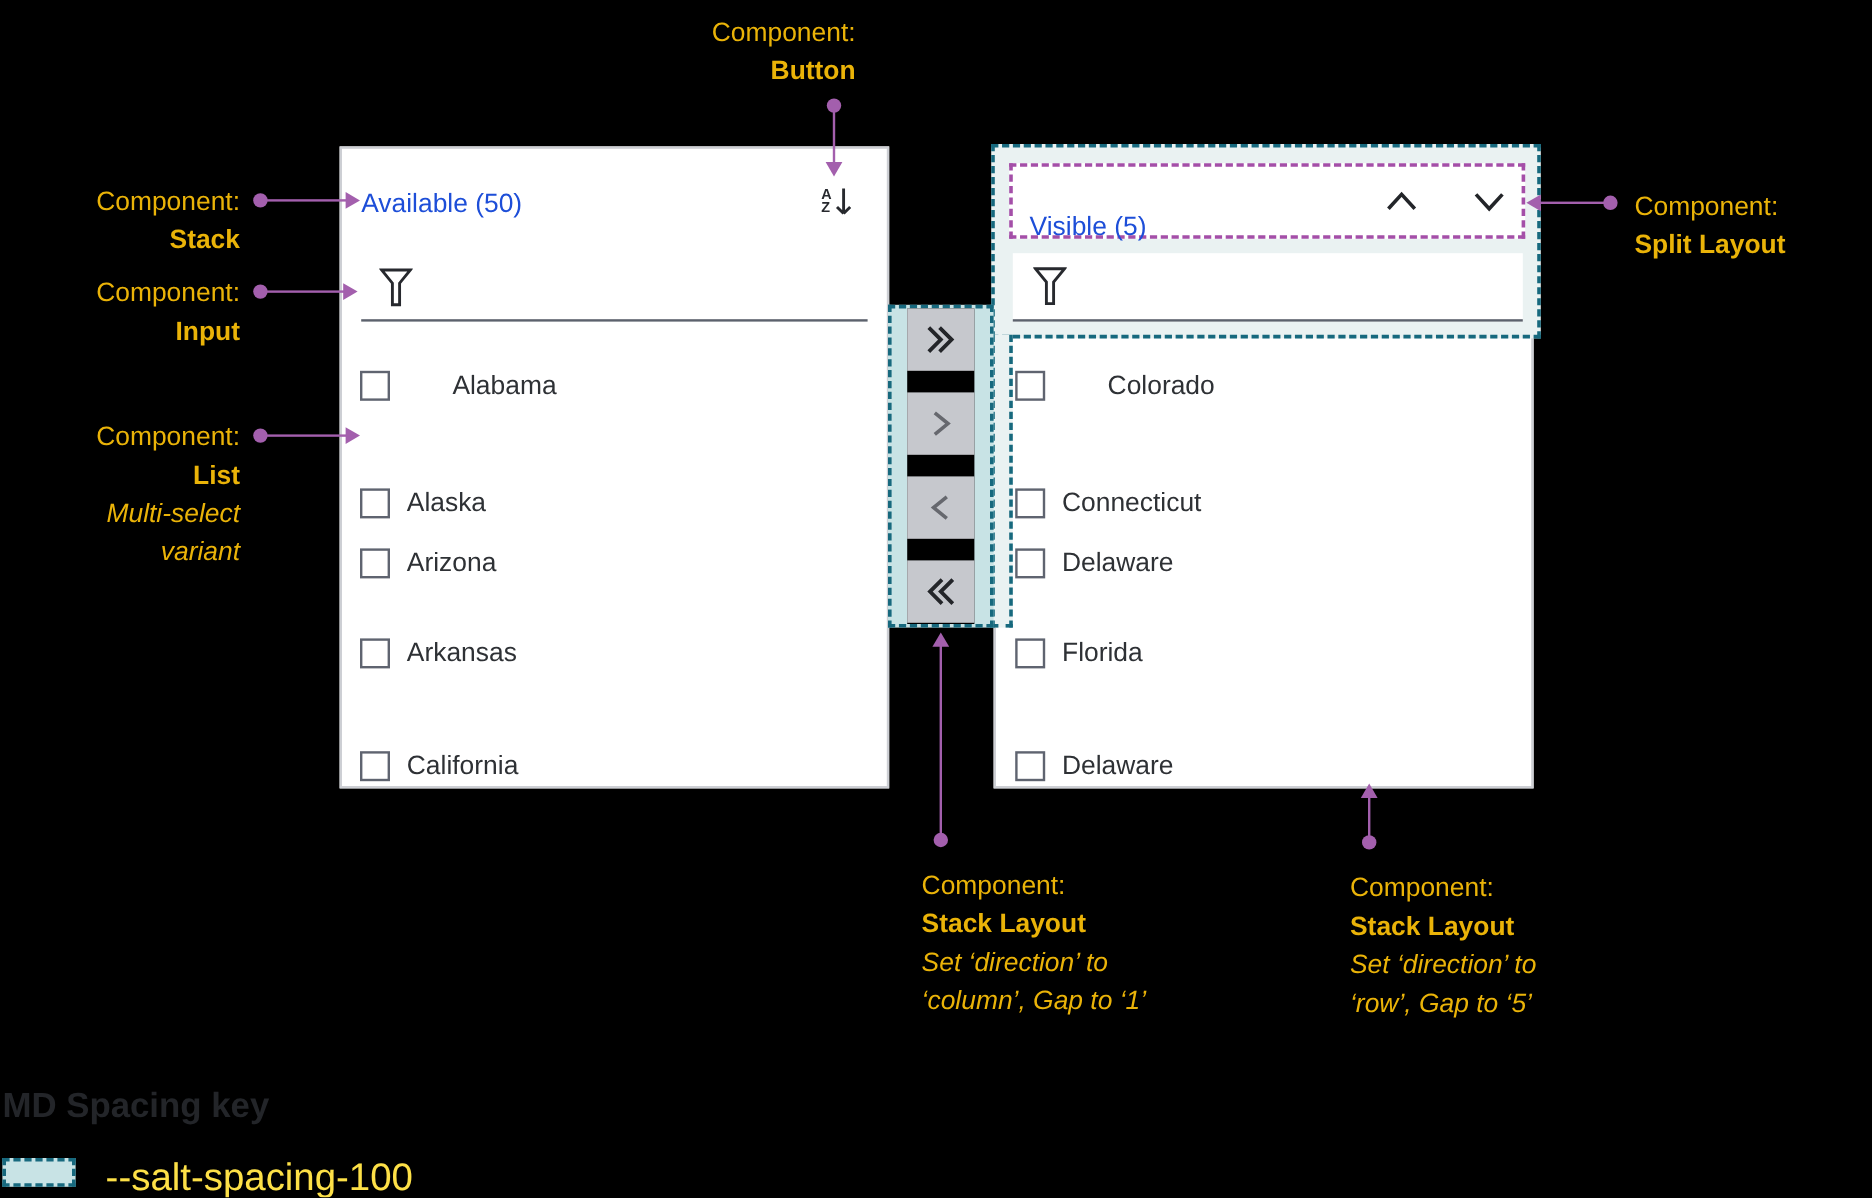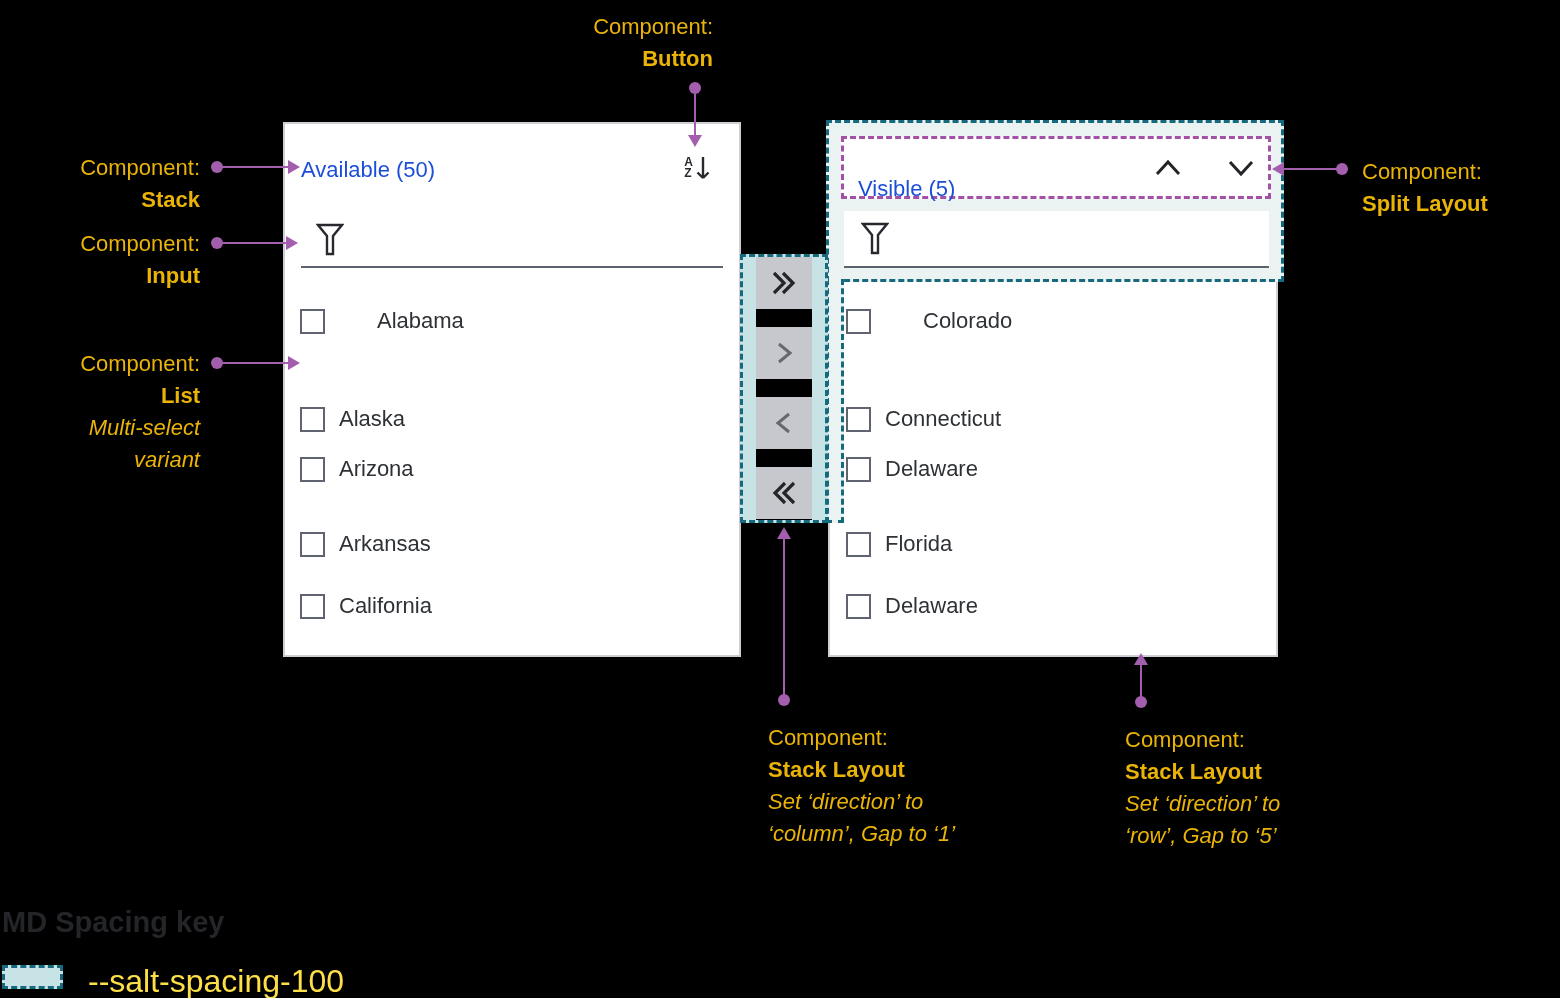--- a/index.html
+++ b/index.html
@@ -23,21 +23,21 @@
   #left-panel .underline{left:16px;top:142px;width:422px;}
   .funnel{position:absolute;}
   #left-panel .funnel{left:31px;top:99px;}
 
   
   .row{position:absolute;display:flex;align-items:center;height:28px;cursor:pointer;}
   .checkbox{width:25px;height:25px;border:2px solid #5F6470;background:#fff;box-sizing:border-box;flex:0 0 auto;}
   .row-label{margin-left:14px;font-size:22px;color:#2E3135;white-space:nowrap;}
   #left-panel .row{left:15px;}
   #right-panel .row{left:16px;}
-  .r0{top:183px;gap:38px;}.r1{top:257px;margin-top:24px;}.r2{top:331px;}.r3{top:405px;align-items:flex-end;}.r4{top:468px;}
+  .r0{top:183px;gap:38px;}.r1{top:257px;margin-top:24px;}.r2{top:331px;}.r3{top:405px;align-items:flex-end;}.r4{top:500px;}
 
   
   #right-header-zone{position:absolute;left:826px;top:120px;width:458px;height:162px;
     background:#EAF2F2;border:3px dashed #17697E;box-sizing:border-box;}
   #split-box{position:absolute;left:12px;top:13px;width:430px;height:63px;background:#fff;
     border:3px dashed #A44FA8;box-sizing:border-box;}
   #split-box .panel-title{left:14px;top:15px;margin-top:22px;}
   .chev-btn{position:absolute;top:18px;width:28px;height:22px;display:flex;align-items:center;justify-content:center;cursor:pointer;}
   #chev-up{left:310px;}
   #chev-down{left:383px;}

